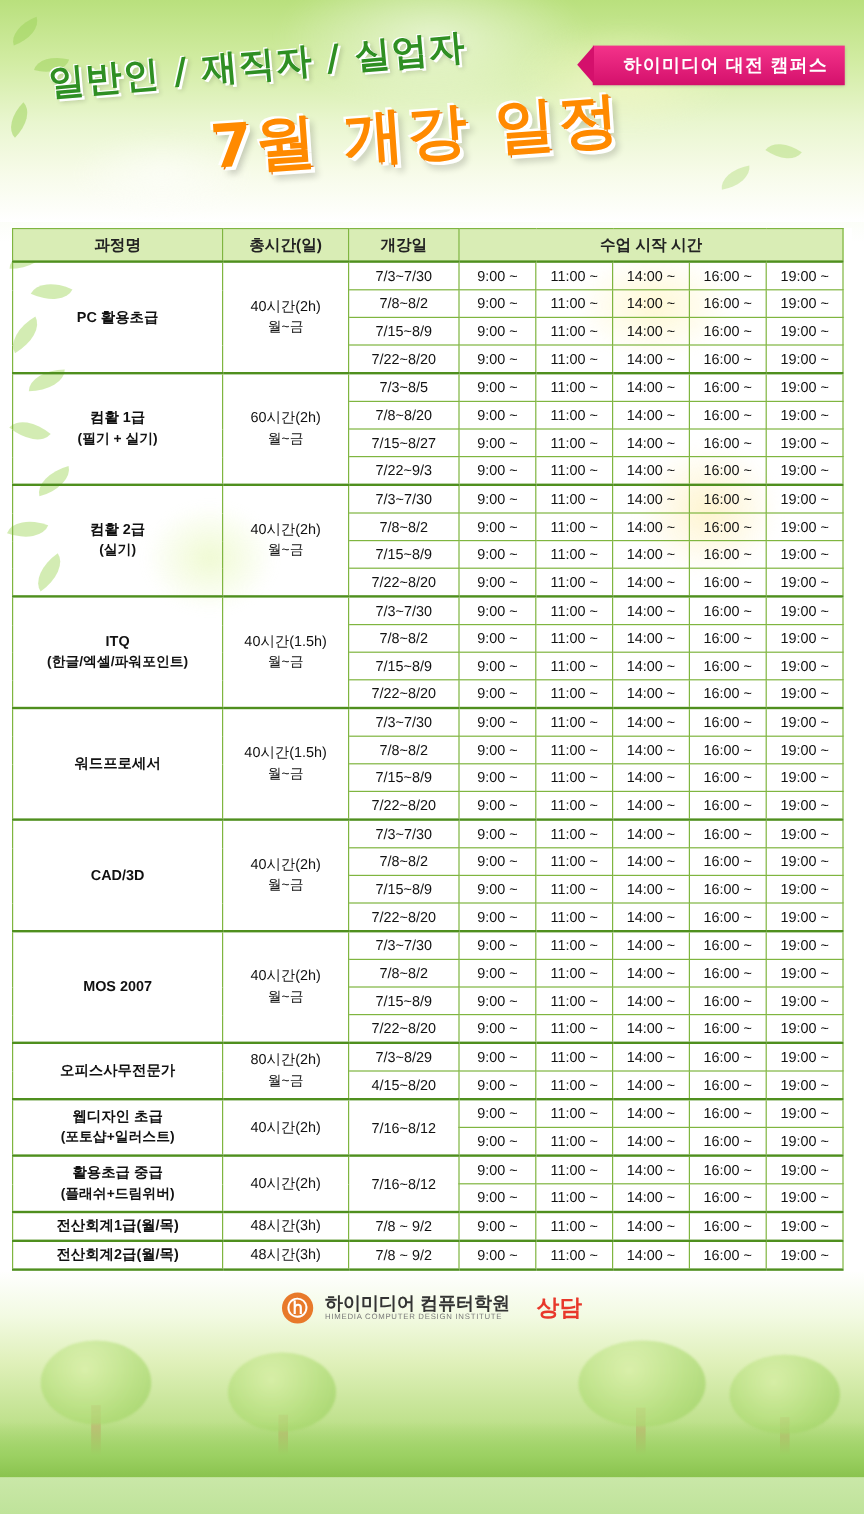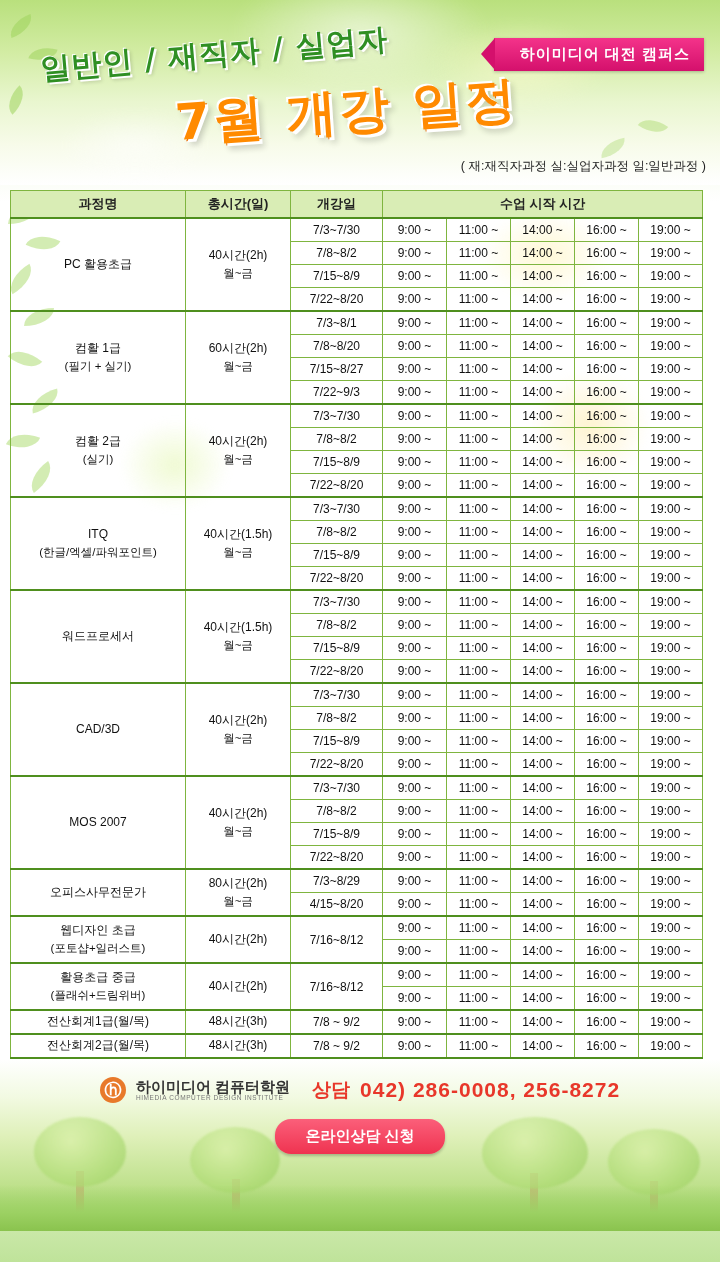--- a/index.html
+++ b/index.html
@@ -126,21 +126,21 @@
     color: #222222;
   }
   .c-name   { width: 175px; }
   .c-hours  { width: 105px; }
   .c-start  { width: 92px; }
   .c-time   { width: 64px; }
 
   td.name {
     font-size: 13px;
     line-height: 1.45;
-    font-weight: normal;
+    font-weight: bold;
   }
   td.name .sub { font-size: 11.5px; }
   td.hours { font-size: 12.5px; line-height: 1.45; }
   td.hours .sub { font-size: 11.5px; }
   td.date { font-size: 12px; }
   td.time { font-size: 12px; }
 
   .thick-top { border-top: 2px solid #4f8f1e !important; }
   .thick-bot { border-bottom: 2px solid #4f8f1e !important; }
 
@@ -279,21 +279,20 @@
 
     <div class="leaf" style="left:8px; top:18px;"></div>
     <div class="leaf" style="left:30px; top:46px; transform:rotate(15deg);"></div>
     <div class="leaf" style="left:3px; top:92px; transform:rotate(-45deg);"></div>
     <div class="leaf" style="left:640px; top:118px; transform:rotate(35deg); opacity:.4;"></div>
     <div class="leaf" style="left:600px; top:140px; transform:rotate(-10deg); opacity:.35;"></div>
 
     <div class="ribbon">하이미디어 대전 캠퍼스</div>
     <div class="title-1">일반인 / 재직자 / 실업자</div>
     <div class="title-2">7월 개강 일정</div>
-    <div class="legend">( 재:재직자과정   실:실업자과정    일:일반과정 )</div>
   </div>
 
   <div class="table-wrap">
 
     <div class="tbl-deco vine-left">
       <div class="lf" style="left:2px;  top:6px;"></div>
       <div class="lf" style="left:22px; top:34px; transform:rotate(25deg);"></div>
       <div class="lf" style="left:0px;  top:70px; transform:rotate(-30deg);"></div>
       <div class="lf" style="left:18px; top:108px;"></div>
       <div class="lf" style="left:4px;  top:150px; transform:rotate(40deg);"></div>
@@ -364,21 +363,21 @@
           </tr>
           <tr>
             <td class="name thick-top" rowspan="4">
               <div>컴활 1급</div>
               <div class="sub">(필기 + 실기)</div>
             </td>
             <td class="hours thick-top" rowspan="4">
               <div>60시간(2h)</div>
               <div class="sub">월~금</div>
             </td>
-            <td class="date thick-top">7/3~8/1</td>
+            <td class="date thick-top">7/3~8/5</td>
             <td class="time thick-top">9:00 ~</td>
             <td class="time thick-top">11:00 ~</td>
             <td class="time thick-top">14:00 ~</td>
             <td class="time thick-top">16:00 ~</td>
             <td class="time thick-top">19:00 ~</td>
           </tr>
           <tr>
             <td class="date">7/8~8/20</td>
             <td class="time">9:00 ~</td>
             <td class="time">11:00 ~</td>
@@ -697,21 +696,17 @@
     </div>
     <div class="grass"></div>
 
     <div class="contact">
       <div class="logo-mark">ⓗ</div>
       <div>
         <div class="logo-text-ko">하이미디어 컴퓨터학원</div>
         <div class="logo-text-en">HIMEDIA COMPUTER DESIGN INSTITUTE</div>
       </div>
       <div class="phone-label">상담</div>
-      <div class="phone-num">042) 286-0008, 256-8272</div>
     </div>
 
-    <div class="cta-wrap">
-      <button class="cta">온라인상담 신청</button>
-    </div>
   </div>
 
 </div>
 
 </body></html>

